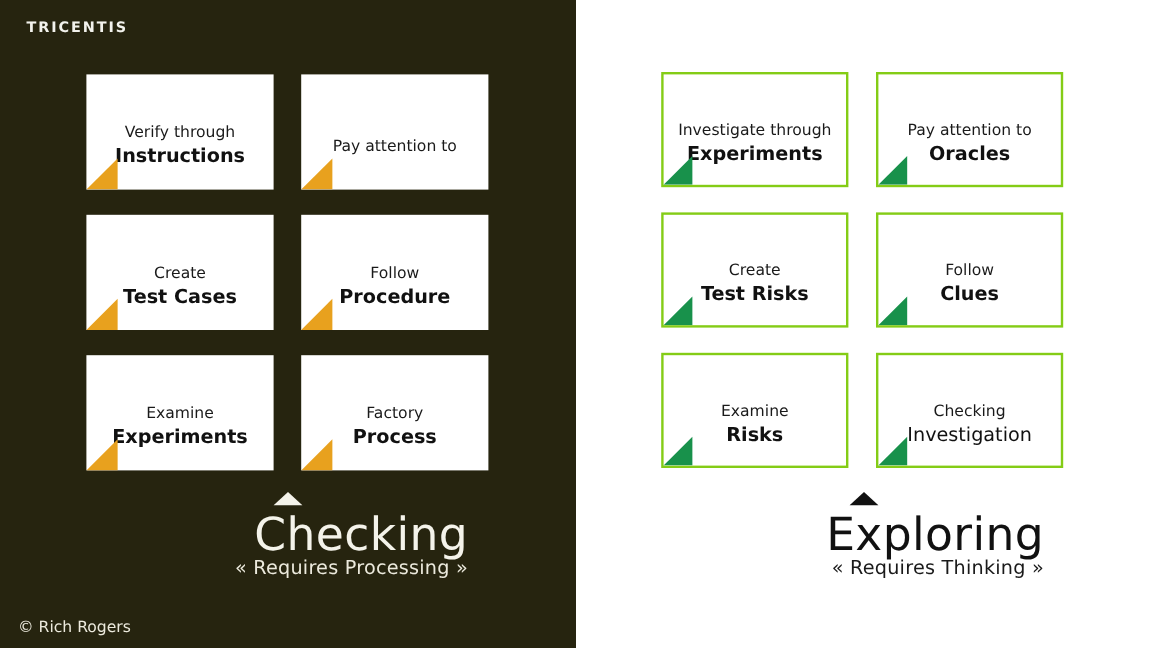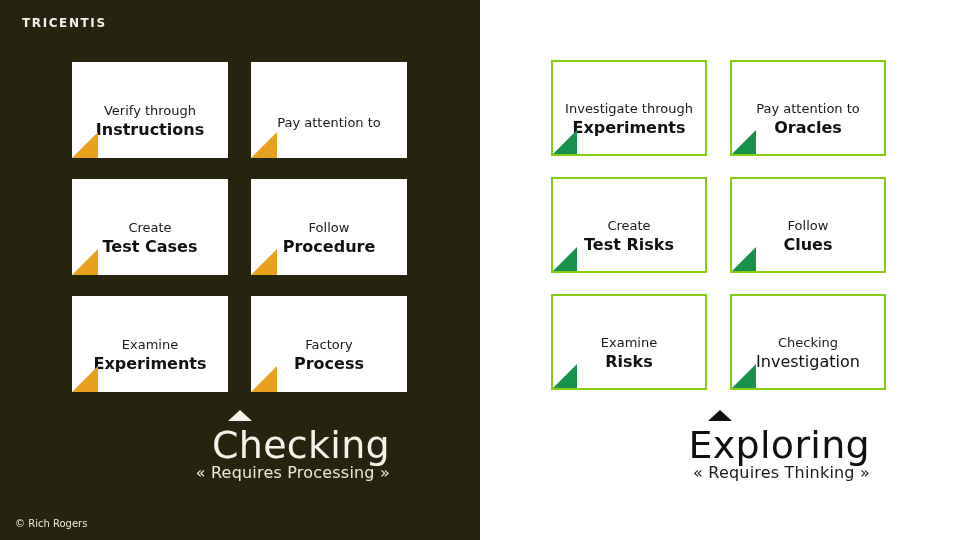--- a/index.html
+++ b/index.html
@@ -49,21 +49,21 @@
     line-height: 16px;
     white-space: nowrap;
   }
 
   
   .copyright {
     position: absolute;
     left: 15px;
     top: 515px;
     color: #eceadd;
-    font-size: 10px;
+    font-size: 13px;
     line-height: 17px;
     white-space: nowrap;
   }
 
   
   .card {
     position: absolute;
     width: 156px;
     height: 96px;
     box-sizing: border-box;

